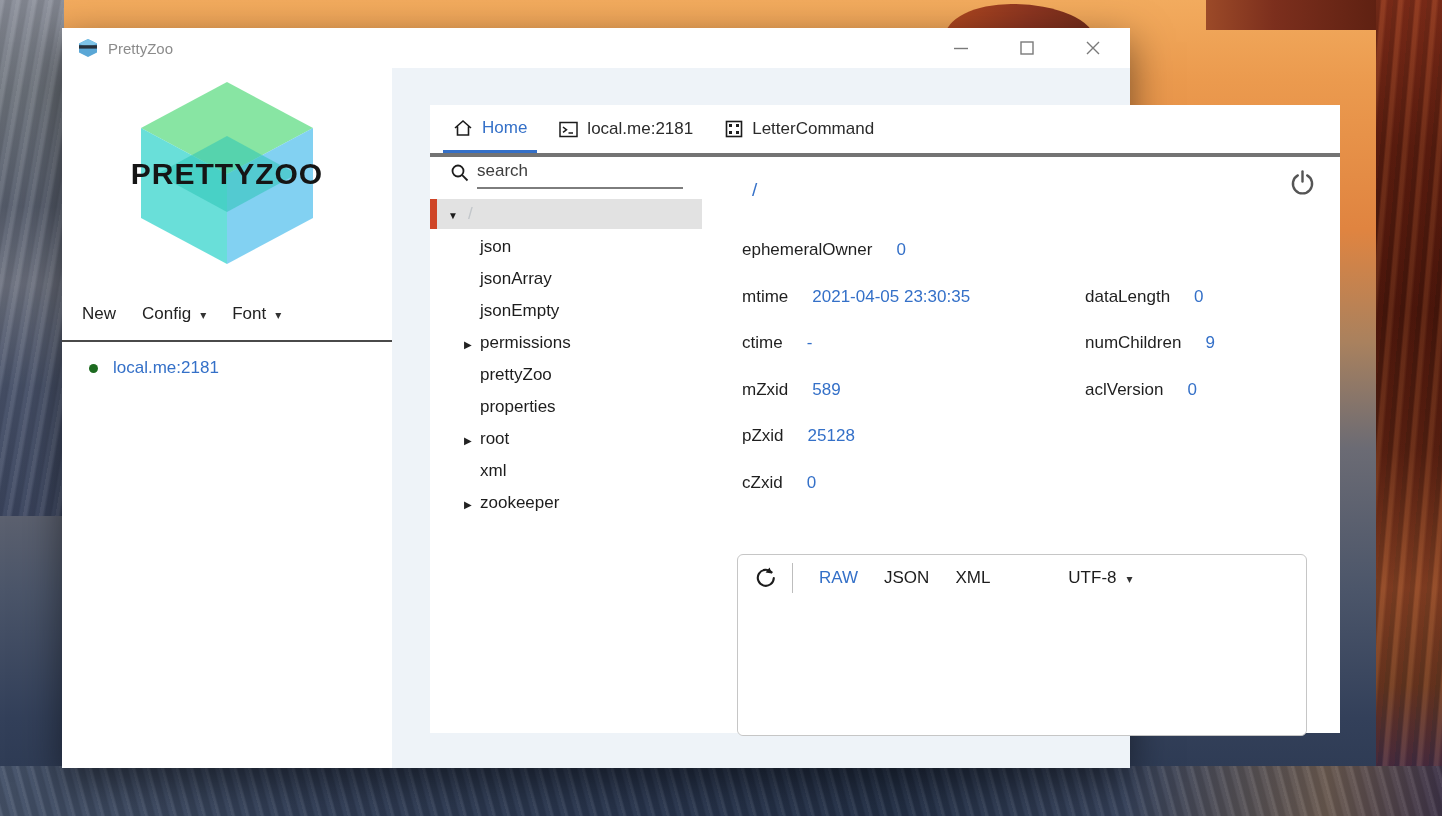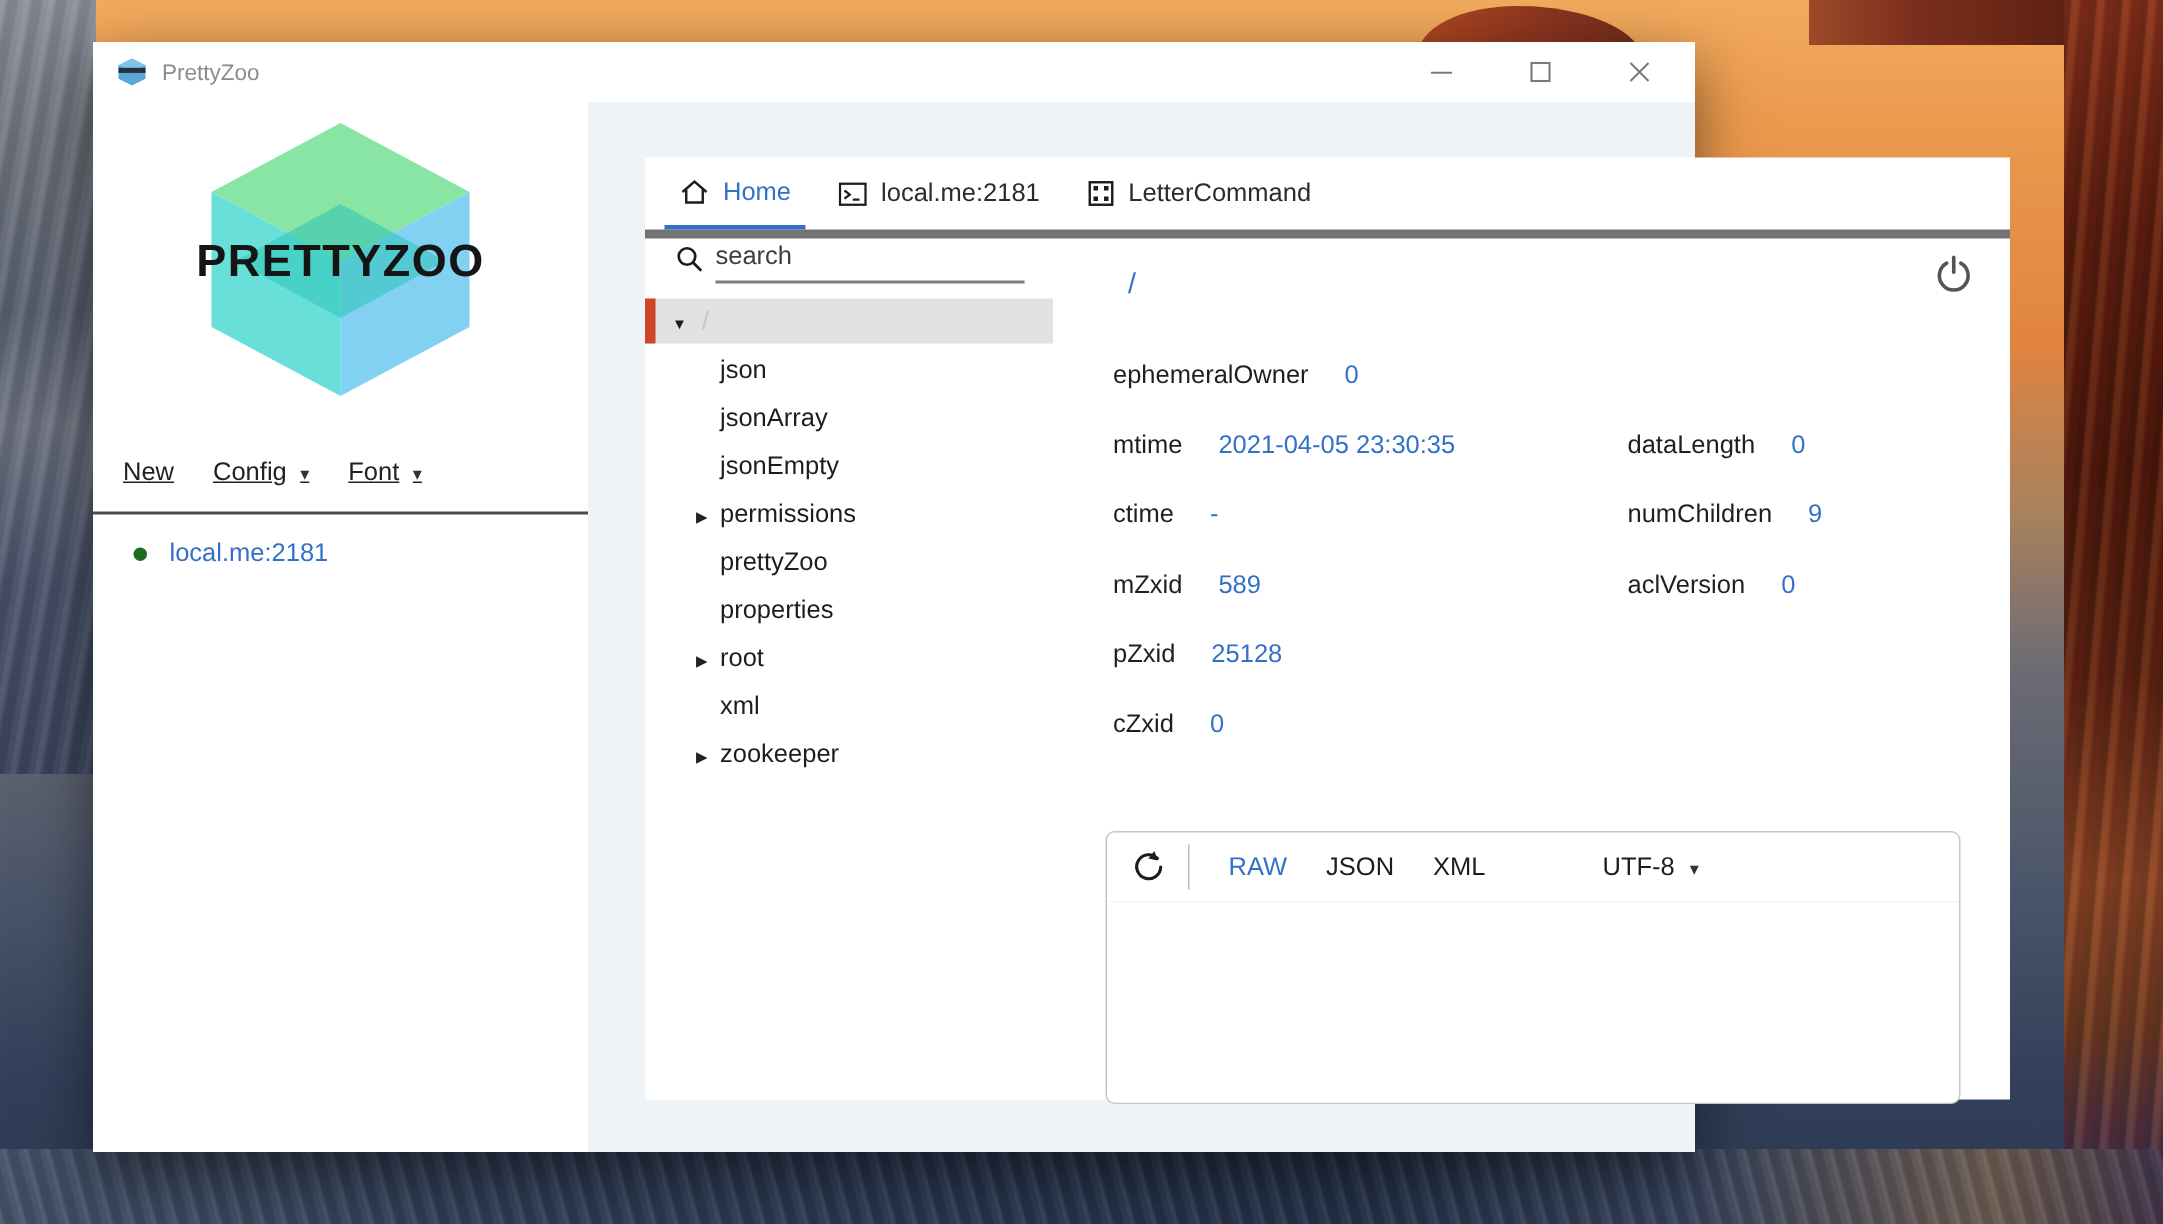--- a/index.html
+++ b/index.html
@@ -32,34 +32,34 @@
   .titlebar{height:40px;display:flex;align-items:center;background:#fff;flex:0 0 40px;}
   .app-icon{margin-left:16px;width:20px;height:18px;flex:0 0 auto;}
   .title-text{margin-left:10px;font-size:15px;color:var(--title_gray);}
   .win-controls{margin-left:auto;display:flex;align-items:center;gap:44px;padding-right:26px;}
   .win-btn{width:22px;height:22px;display:flex;align-items:center;justify-content:center;cursor:default;}
 
   .win-body{flex:1;display:flex;min-height:0;}
   .sidebar{width:330px;background:#fff;flex:0 0 330px;position:relative;}
   .logo-wrap{width:212px;margin:10px auto 0;}
   .menus{display:flex;align-items:center;padding-left:20px;margin-top:36px;font-size:17px;color:#222;}
-  .menu-item{display:flex;align-items:flex-end;margin-right:26px;cursor:default;text-decoration:underline;}
+  .menu-item{display:flex;align-items:flex-end;margin-right:26px;cursor:default;}
   .menu-item .dd-caret{margin-left:9px;}
   .dd-caret::before{content:"▾";font-size:12px;color:#333;}
   .sb-divider{border:none;border-top:2px solid #4a4a4a;margin:16px 0 0 0;}
   .server-row{display:flex;align-items:center;margin-top:16px;padding-left:27px;}
   .server-dot{width:9px;height:9px;border-radius:50%;background:var(--status_green);}
   .server-label{margin-left:15px;font-size:17px;color:var(--accent_blue);}
 
   .main{flex:1;background:var(--main_bg);position:relative;}
   .card{position:absolute;left:38px;top:37px;width:910px;height:628px;background:#fff;}
 
   
   .tabbar{position:absolute;left:0;top:0;right:0;height:48px;display:flex;align-items:center;
-    border-bottom:6px solid #737373;padding-left:13px;}
+    border-bottom:4px solid #737373;padding-left:13px;}
   .tab{display:flex;align-items:center;height:48px;box-sizing:border-box;padding:0 10px;margin-right:12px;
     font-size:17px;color:#2b2b2b;cursor:default;}
   .tab .tab-ic{margin-right:9px;display:flex;}
   .tab.active{color:var(--accent_blue);border-bottom:3px solid var(--accent_blue);}
 
   
   .tree-col{position:absolute;left:0;top:48px;width:272px;bottom:0;}
   .search-row{position:relative;height:42px;}
   .search-icon{position:absolute;left:20px;top:10px;}
   .search-input{position:absolute;left:47px;top:6px;width:206px;border:none;outline:none;

